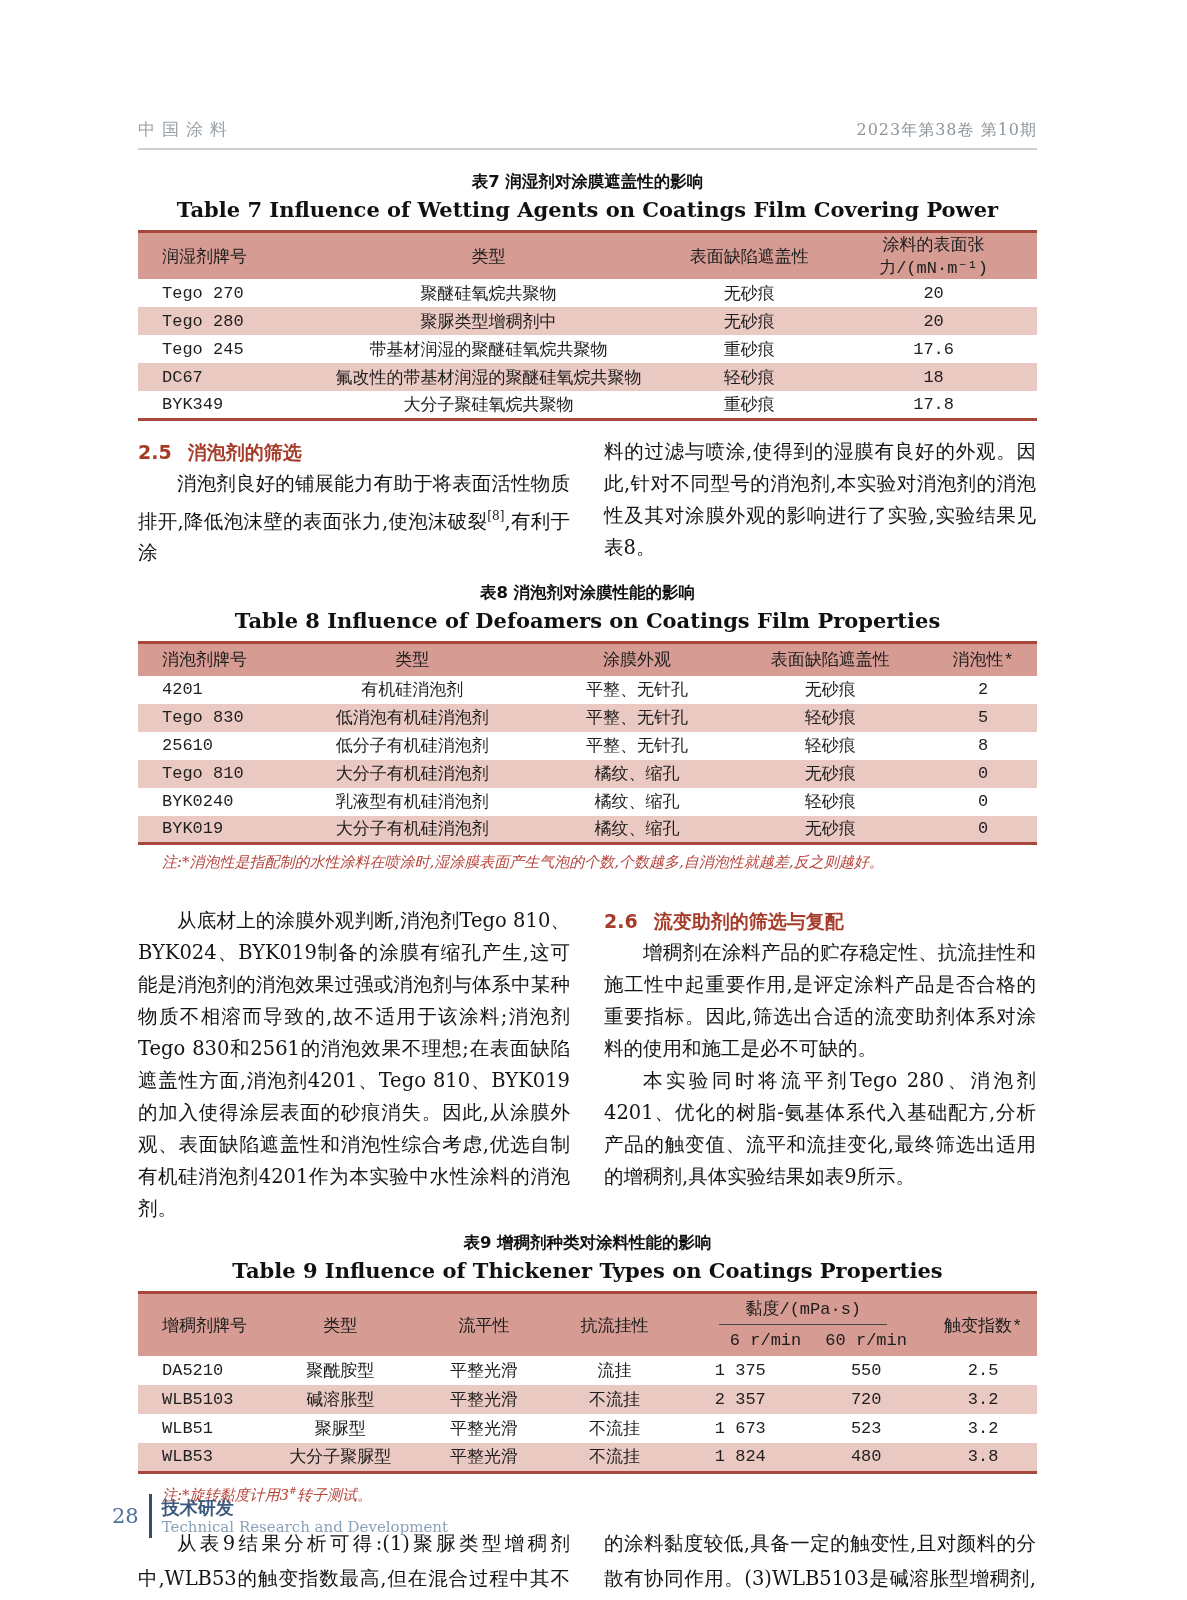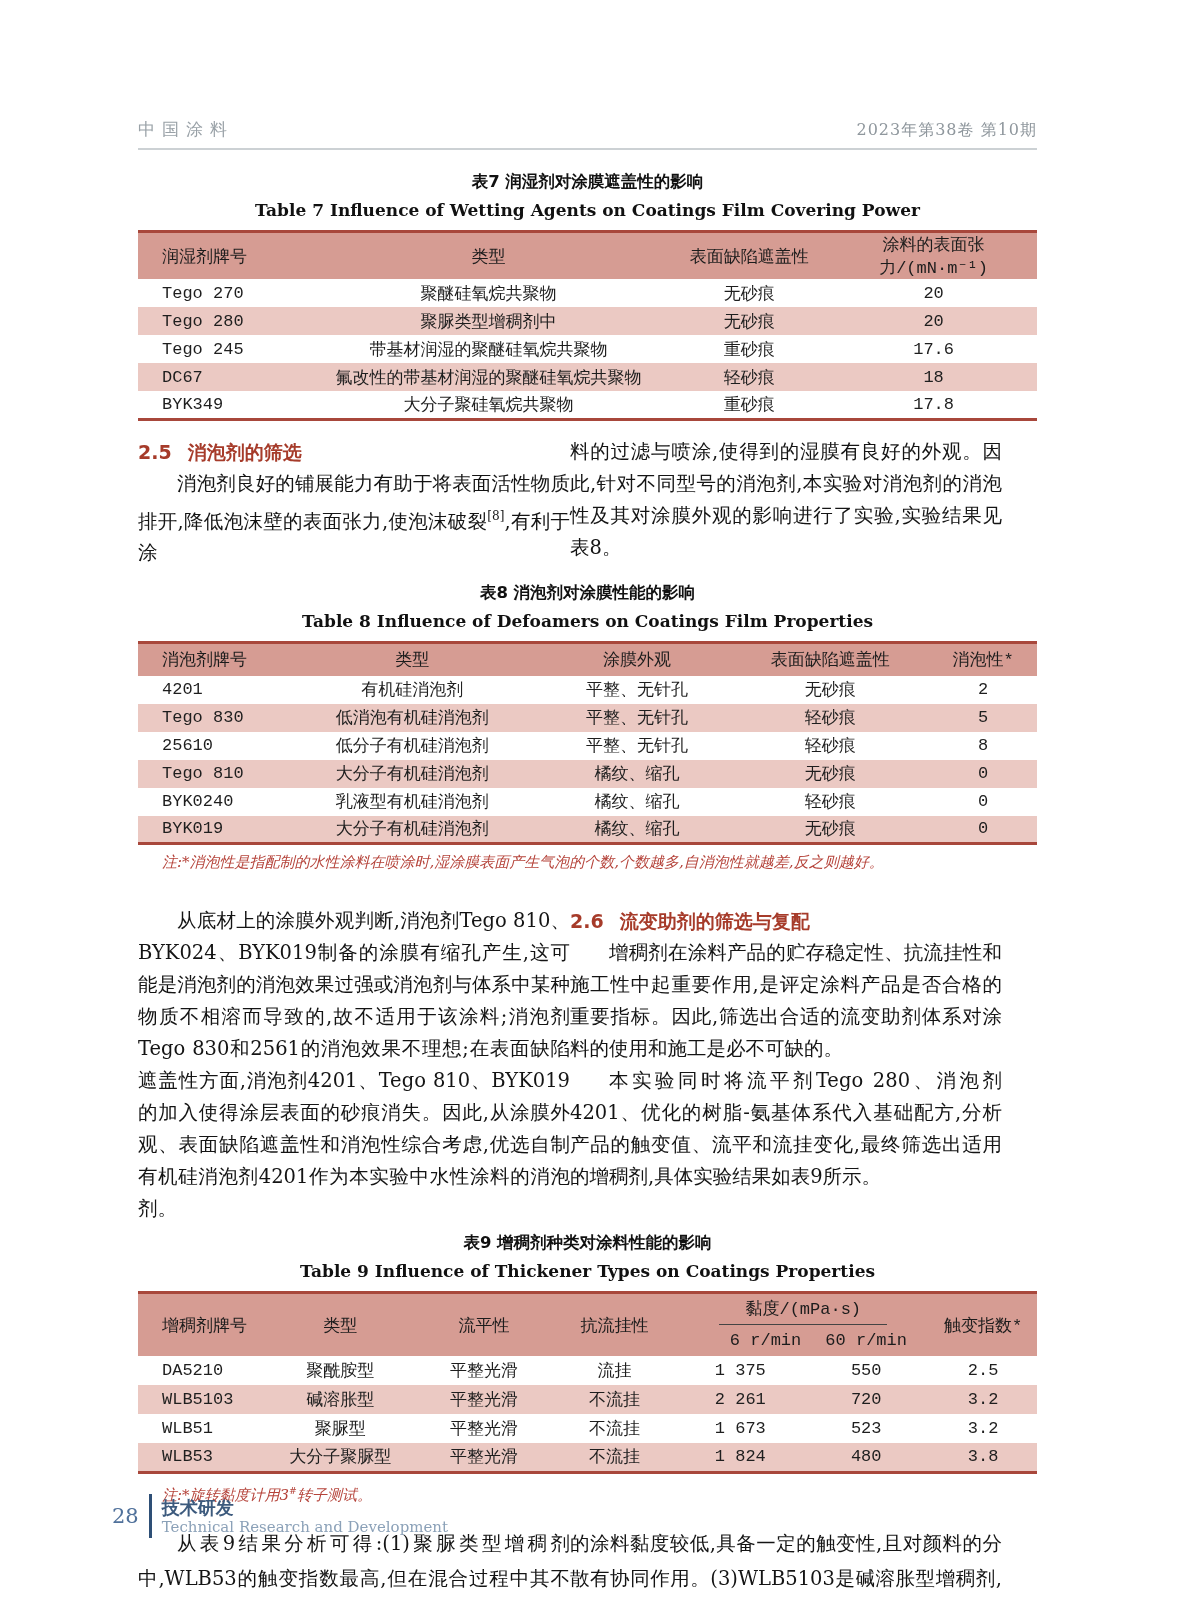--- a/index.html
+++ b/index.html
@@ -22,21 +22,21 @@
   }
   .journal-name { color:#99a1a7; font-size:17px; letter-spacing:7px;margin-top:40px; }
   .issue-info   { color:#8f979d; font-size:16px; letter-spacing:1px; }
 
   
   .tbl-title-zh {
     text-align:center; font-family:"DejaVu Sans","Liberation Sans",sans-serif;
     font-weight:bold; font-size:16.5px; color:#111; line-height:24px;
   }
   .tbl-title-en {
-    text-align:center; font-weight:bold; font-size:17px; color:#111; line-height:24px;
+    text-align:center; font-weight:bold; font-size:21px; color:#111; line-height:24px;
     margin-top:4px;
   }
   table.data-table {
     width:100%; border-collapse:collapse; table-layout:fixed;
     border-top:3px solid #a8473b; border-bottom:3px solid #a8473b;
     font-size:17px;
     font-family:Liberation Mono, monospace;
   }
   table.data-table th {
     background:#d69c93; font-weight:normal; color:#1c1c1c;
@@ -51,21 +51,21 @@
   table.t9 th { height:31px; }
   table.t9 td { height:29px; }
 
   .tbl-note {
     color:#b5433a; font-style:italic; font-size:15px; line-height:20px;
     margin:7px 0 0 24px;
   }
   sup { font-size:0.62em; vertical-align:super; }
 
   
-  .two-col { display:flex; }
+  .two-col { display:flex; gap:34px; }
   .col { width:432px; }
   .col p {
     font-size:19.5px; line-height:32px; text-align:justify;
     text-justify:inter-ideograph; color:#141414;
   }
   .col p.indent { text-indent:2em; }
   .sec-heading {
     font-family:"DejaVu Sans","Liberation Sans",sans-serif;
     font-weight:bold; font-size:19px; color:#a63b2a; line-height:32px;
   }
@@ -286,21 +286,21 @@
               <td>流挂</td>
               <td>1 375</td>
               <td>550</td>
               <td>2.5</td>
             </tr>
             <tr>
               <td>WLB5103</td>
               <td>碱溶胀型</td>
               <td>平整光滑</td>
               <td>不流挂</td>
-              <td>2 261</td>
+              <td>2 357</td>
               <td>720</td>
               <td>3.2</td>
             </tr>
             <tr>
               <td>WLB51</td>
               <td>聚脲型</td>
               <td>平整光滑</td>
               <td>不流挂</td>
               <td>1 673</td>
               <td>523</td>

